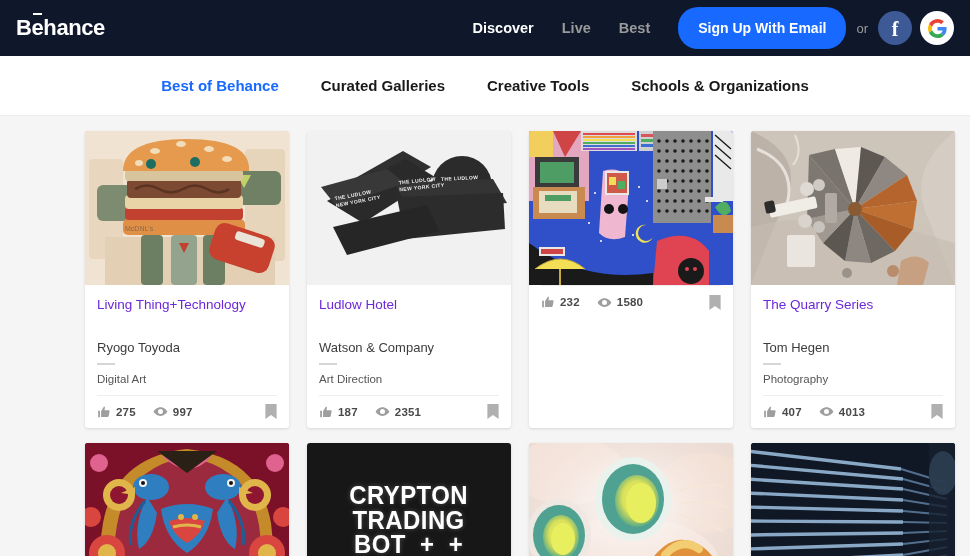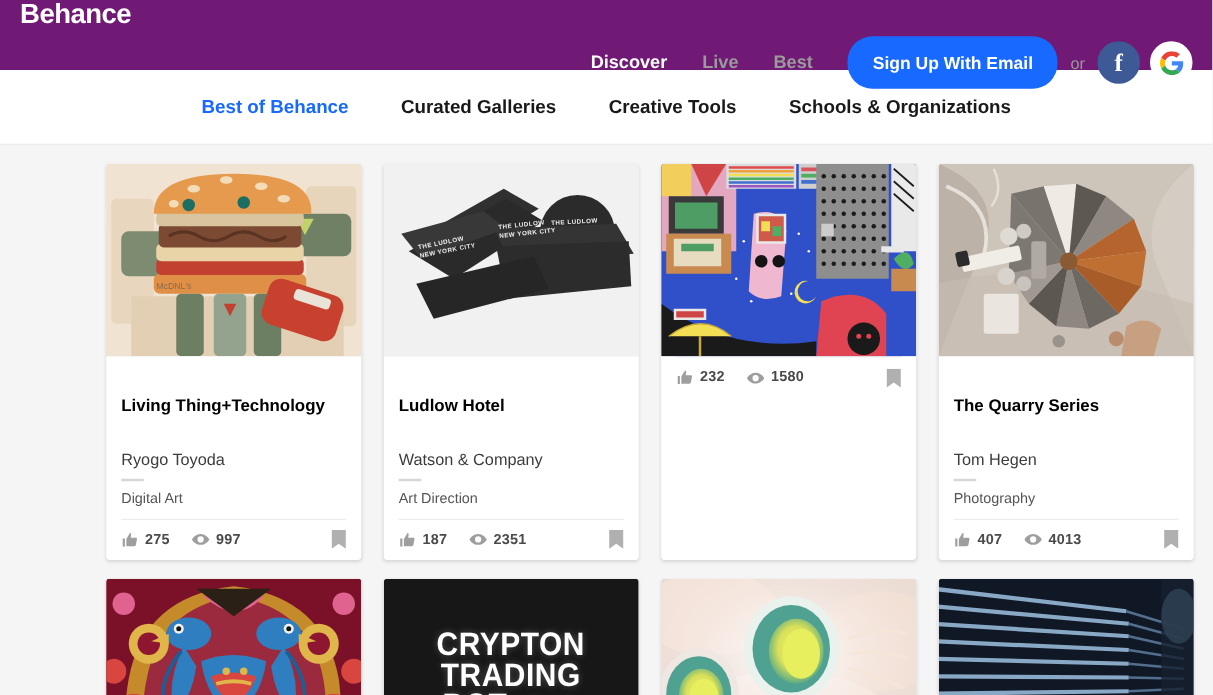--- a/index.html
+++ b/index.html
@@ -9,26 +9,25 @@
     height: 556px;
     overflow: hidden;
     background: #f5f5f5;
     font-family: "Liberation Sans", sans-serif;
     -webkit-font-smoothing: antialiased;
   }
 
   
   .topbar {
     height: 56px;
-    background: #701a75;
+    background: #0f172a;
     display: flex;
-    align-items: flex-start;
+    align-items: center;
     padding: 0 16px 0 16px;
     position: relative;
-    flex-direction: column;
   }
   .logo {
     color: #ffffff;
     font-size: 22px;
     font-weight: 700;
     letter-spacing: -0.4px;
     line-height: 1;
     margin-left: 0px;
     font-family: "Liberation Sans", sans-serif;
   }
@@ -150,29 +149,28 @@
     width: 204px;
     height: 154px;
     position: relative;
     overflow: hidden;
     background: #ddd;
     cursor: pointer;
   }
   .card-body { padding: 12px 12px 0 12px; }
   .card-title {
     font-size: 13.5px;
-    font-weight: 700;
-    color: #000000;
+    font-weight: 400;
+    color: #6d28d9;
     line-height: 1.25;
     margin-bottom: 26px;
     cursor: pointer;
     white-space: nowrap;
     overflow: hidden;
     text-overflow: ellipsis;
-    margin-top: 20px;
   }
   .card-owner {
     font-size: 13px;
     color: #3c3c3c;
     margin-bottom: 8px;
     cursor: pointer;
     white-space: nowrap;
     overflow: hidden;
     text-overflow: ellipsis;
   }

